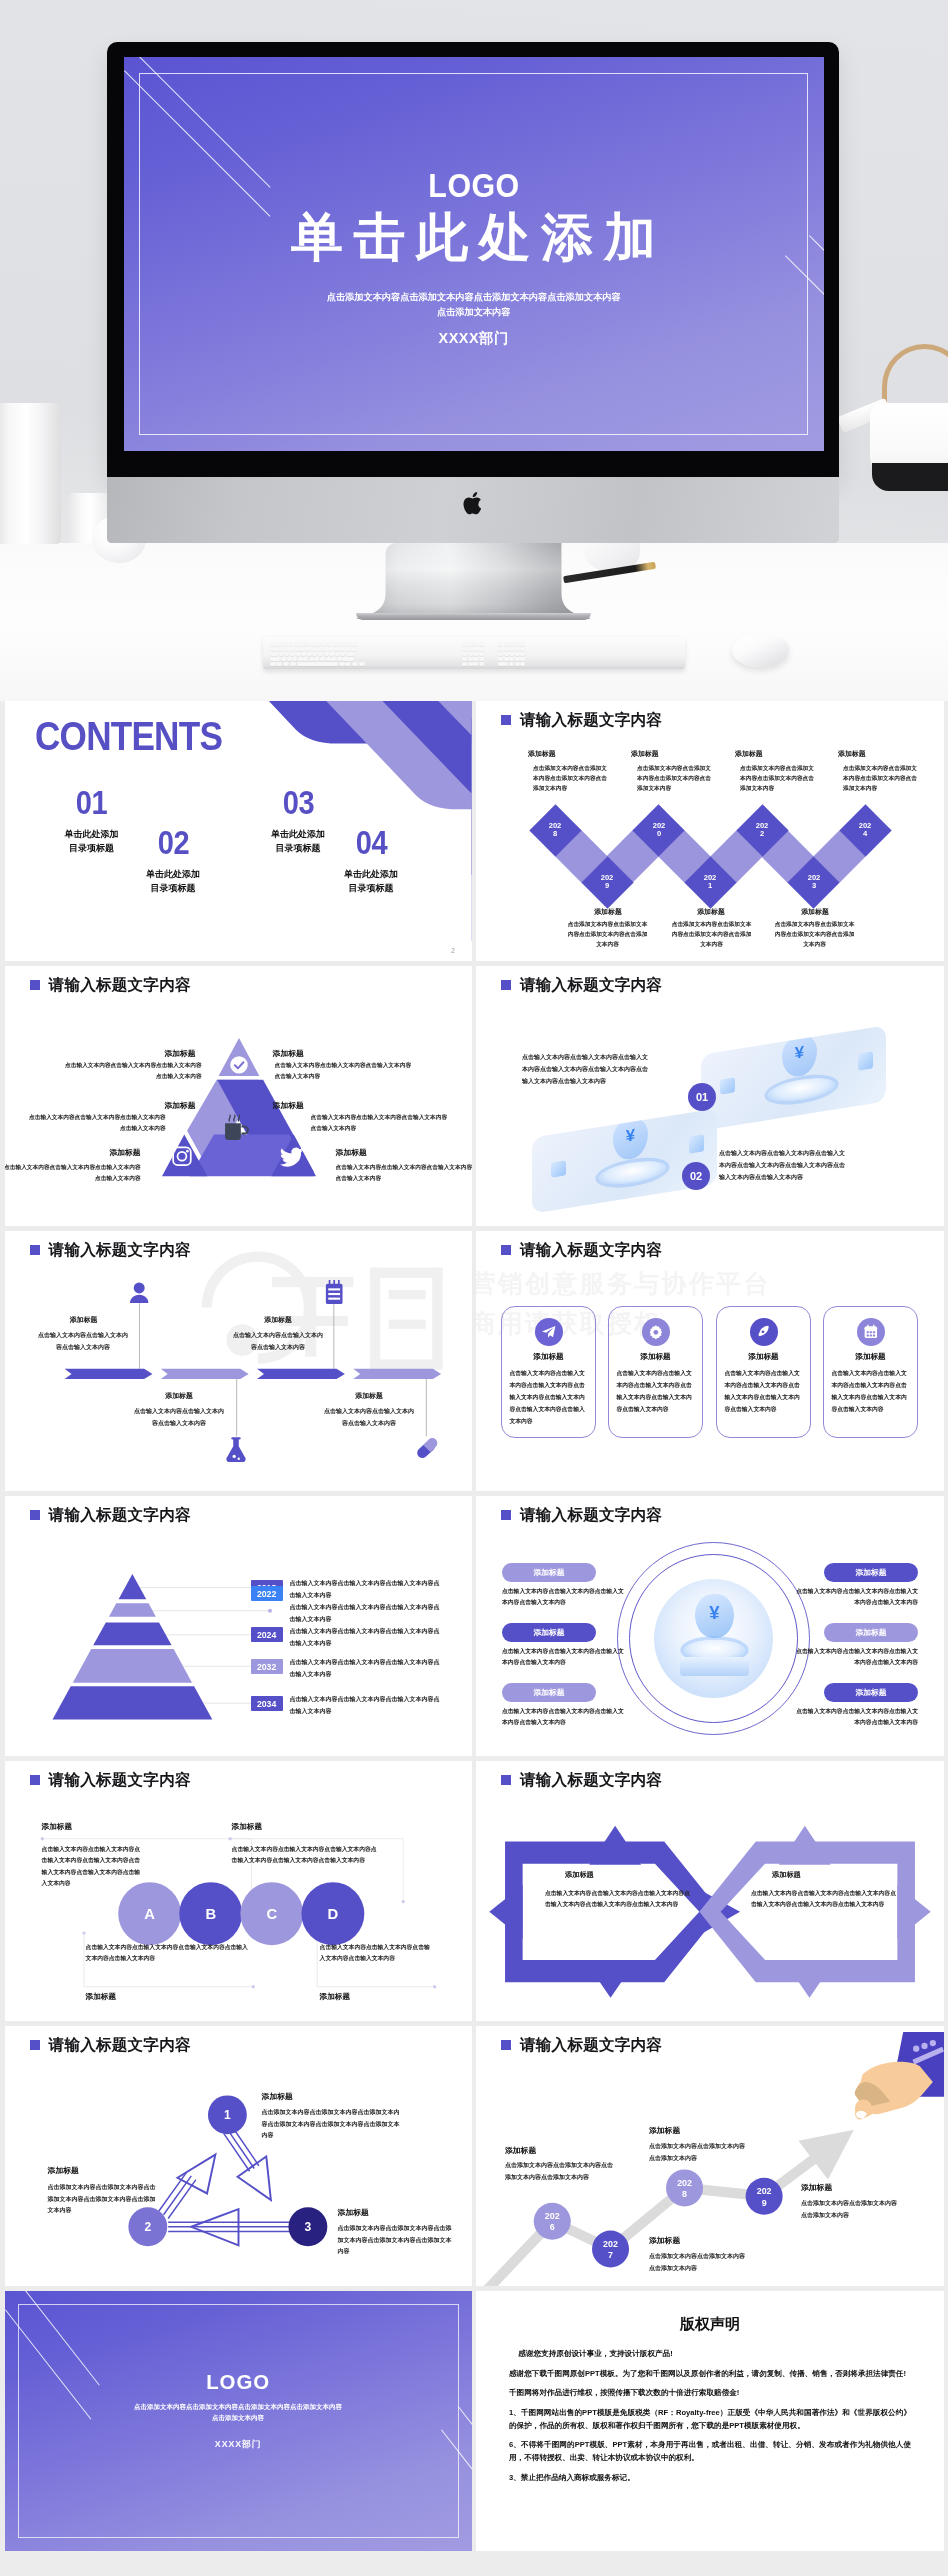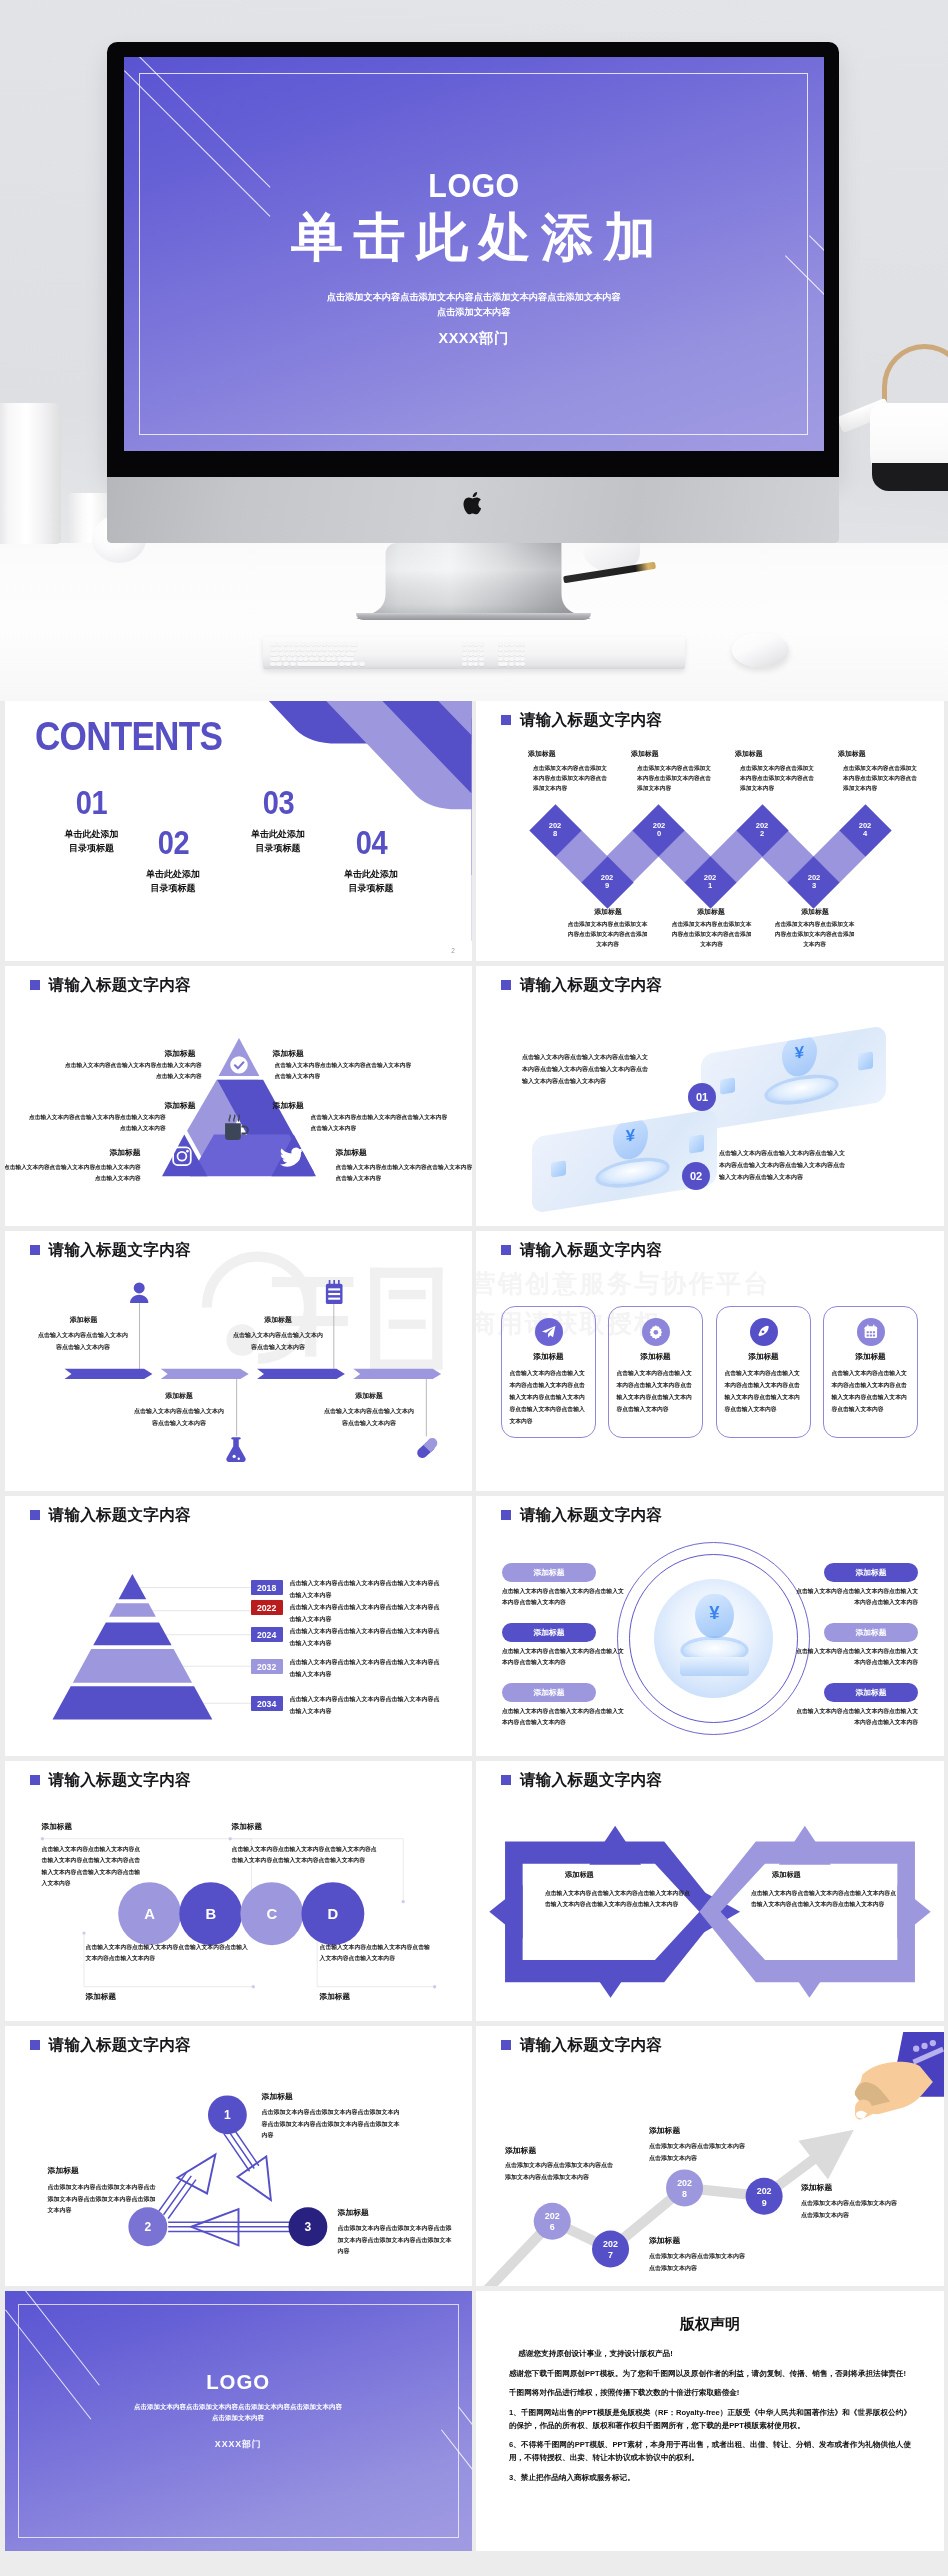--- a/index.html
+++ b/index.html
@@ -369,21 +369,21 @@
         <div class="ct-item" style="left:31.5px;top:85px">
           <div class="ct-num">01</div>
           <div class="ct-l1">单击此处添加</div>
           <div class="ct-l2">目录项标题</div>
         </div>
         <div class="ct-item" style="left:113px;top:125px">
           <div class="ct-num">02</div>
           <div class="ct-l1">单击此处添加</div>
           <div class="ct-l2">目录项标题</div>
         </div>
-        <div class="ct-item" style="left:218px;top:85px">
+        <div class="ct-item" style="left:238px;top:85px">
           <div class="ct-num">03</div>
           <div class="ct-l1">单击此处添加</div>
           <div class="ct-l2">目录项标题</div>
         </div>
         <div class="ct-item" style="left:311px;top:125px">
           <div class="ct-num">04</div>
           <div class="ct-l1">单击此处添加</div>
           <div class="ct-l2">目录项标题</div>
         </div>
         <div class="pgnum">2</div>
@@ -649,21 +649,21 @@
               <circle cx="286" cy="224" r="2.2"></circle>
           </g>
           <path fill="#5650c8" d="M137.3 84.3 L152.3 111.6 L122.4 111.6 Z"></path>
           <path fill="#9d97de" d="M119.9 116 L154.8 116 L162.7 130.4 L112 130.4 Z"></path>
           <path fill="#5650c8" d="M108.6 136.6 L166.1 136.6 L179.7 161.4 L95 161.4 Z"></path>
           <path fill="#9d97de" d="M92.8 165.4 L181.9 165.4 L201.8 201.7 L72.9 201.7 Z"></path>
           <path fill="#5650c8" d="M70.7 205.7 L204 205.7 L223.7 241.6 L51 241.6 Z"></path>
         </svg>
         <div class="pyr-yr" style="top:84px;background:#5650c8">2018</div>
         <div class="pyr-bd" style="top:81px">点击输入文本内容点击输入文本内容点击输入文本内容点击输入文本内容</div>
-        <div class="pyr-yr" style="top:104px;background:#b91c1c">2022</div>
+        <div class="pyr-yr" style="top:90px;background:#3b82f6">2022</div>
         <div class="pyr-bd" style="top:105px">点击输入文本内容点击输入文本内容点击输入文本内容点击输入文本内容</div>
         <div class="pyr-yr" style="top:131px;background:#5650c8">2024</div>
         <div class="pyr-bd" style="top:129px">点击输入文本内容点击输入文本内容点击输入文本内容点击输入文本内容</div>
         <div class="pyr-yr" style="top:163px;background:#9d97de">2032</div>
         <div class="pyr-bd" style="top:160px">点击输入文本内容点击输入文本内容点击输入文本内容点击输入文本内容</div>
         <div class="pyr-yr" style="top:200px;background:#5650c8">2034</div>
         <div class="pyr-bd" style="top:197px">点击输入文本内容点击输入文本内容点击输入文本内容点击输入文本内容</div>
       </div>
 
       <div class="slide R">

